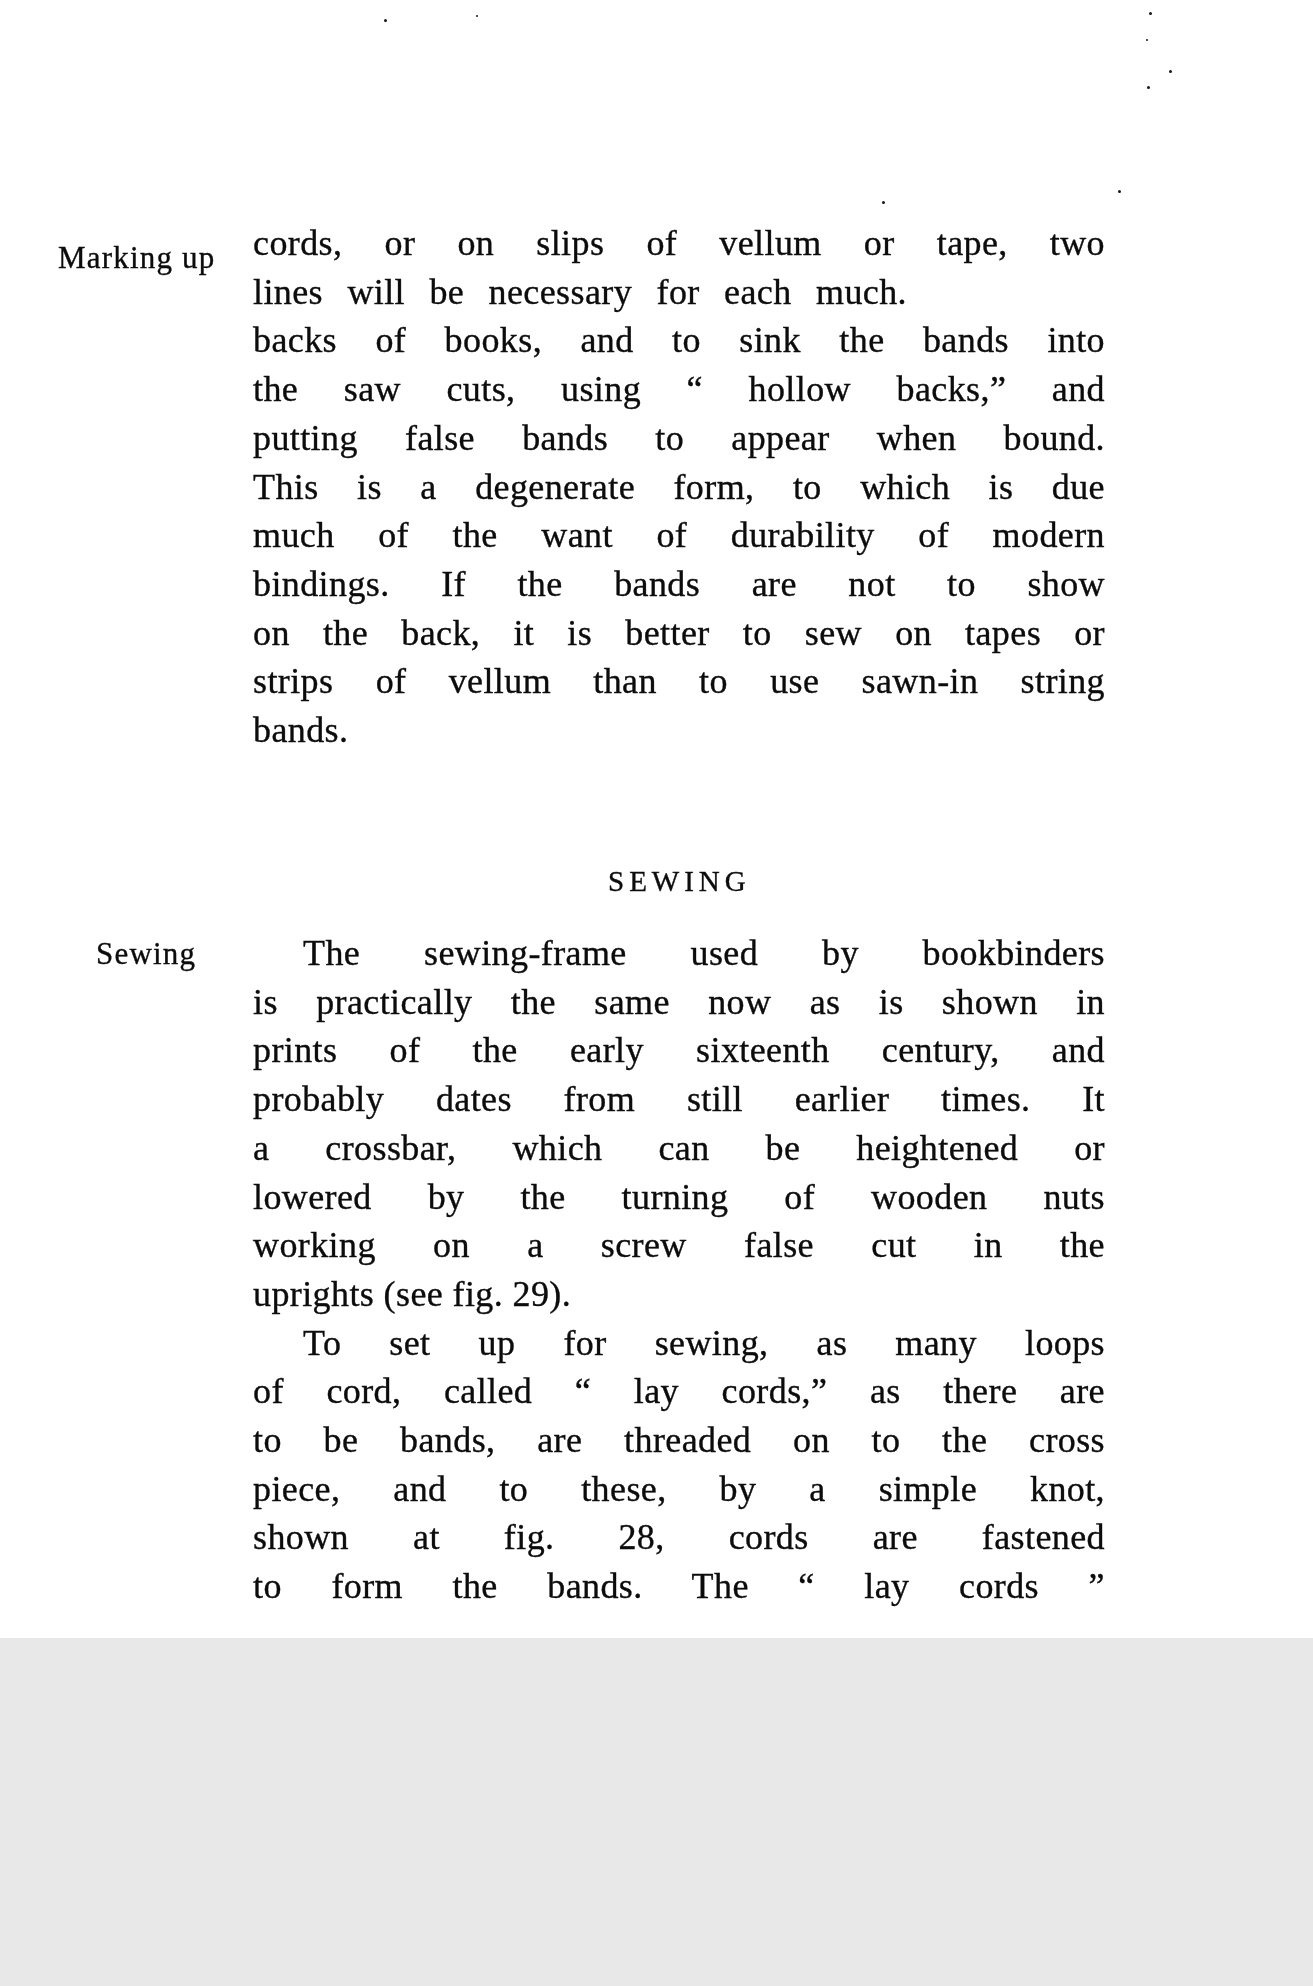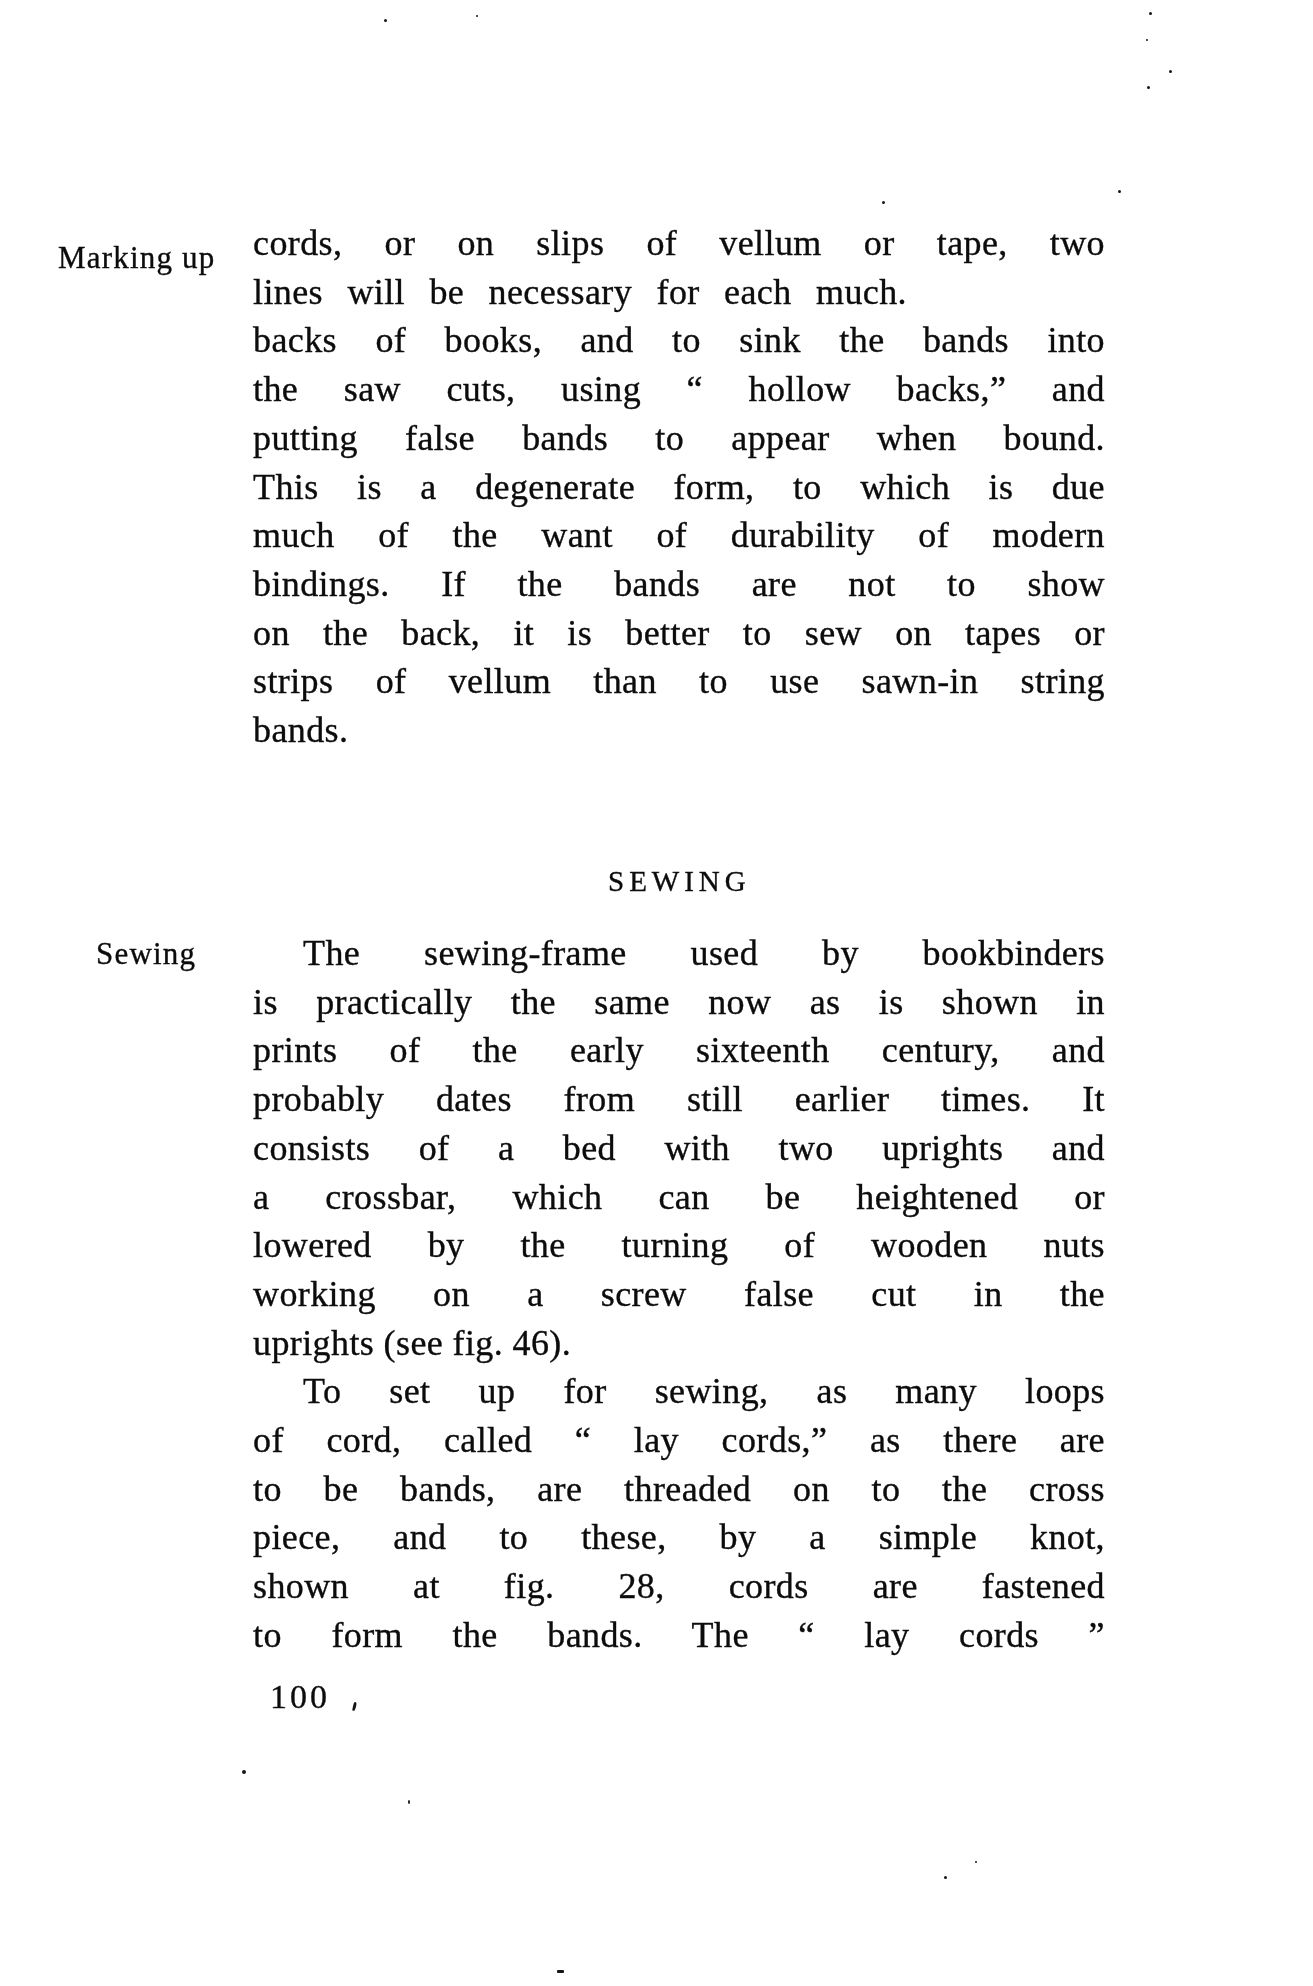--- a/index.html
+++ b/index.html
@@ -1,18 +1,18 @@
 <!DOCTYPE html>
 <html><head>
 <meta charset="utf-8">
 <style>
   html,body{margin:0;padding:0;background:#e8e8e8;}
   .page{
     position:relative;
-    width:1313px;height:1986px;
+    width:1313px;height:1638px;
     margin:0 auto;
     background:#ffffff;
     color:#0c0c0c;
     font-family:"Liberation Serif","DejaVu Serif",serif;
     overflow:hidden;
     -webkit-text-stroke:0.35px #0c0c0c;
   }
   
   .body-block{
     position:absolute;
@@ -88,25 +88,24 @@
     <div class="ln">bands.</div>
   </div>
 
   <div class="heading">SEWING</div>
 
   <div class="body-block p2">
     <div class="ln j ind">The sewing-frame used by bookbinders</div>
     <div class="ln j">is practically the same now as is shown in</div>
     <div class="ln j">prints of the early sixteenth century, and</div>
     <div class="ln j">probably dates from still earlier times.  It</div>
-    <div class="ln j">consists of a bed with two uprights and</div>
     <div class="ln j">a crossbar, which can be heightened or</div>
     <div class="ln j">lowered by the turning of wooden nuts</div>
     <div class="ln j">working on a screw false cut in the</div>
-    <div class="ln">uprights (see fig. 46).</div>
+    <div class="ln">uprights (see fig. 29).</div>
     <div class="ln j ind">To set up for sewing, as many loops</div>
     <div class="ln j">of cord, called “ lay cords,” as there are</div>
     <div class="ln j">to be bands, are threaded on to the cross</div>
     <div class="ln j">piece, and to these, by a simple knot,</div>
     <div class="ln j">shown at fig. 28, cords are fastened</div>
     <div class="ln j">to form the bands.  The “ lay cords ”</div>
   </div>
 
   <div class="pageno">100</div>
 

